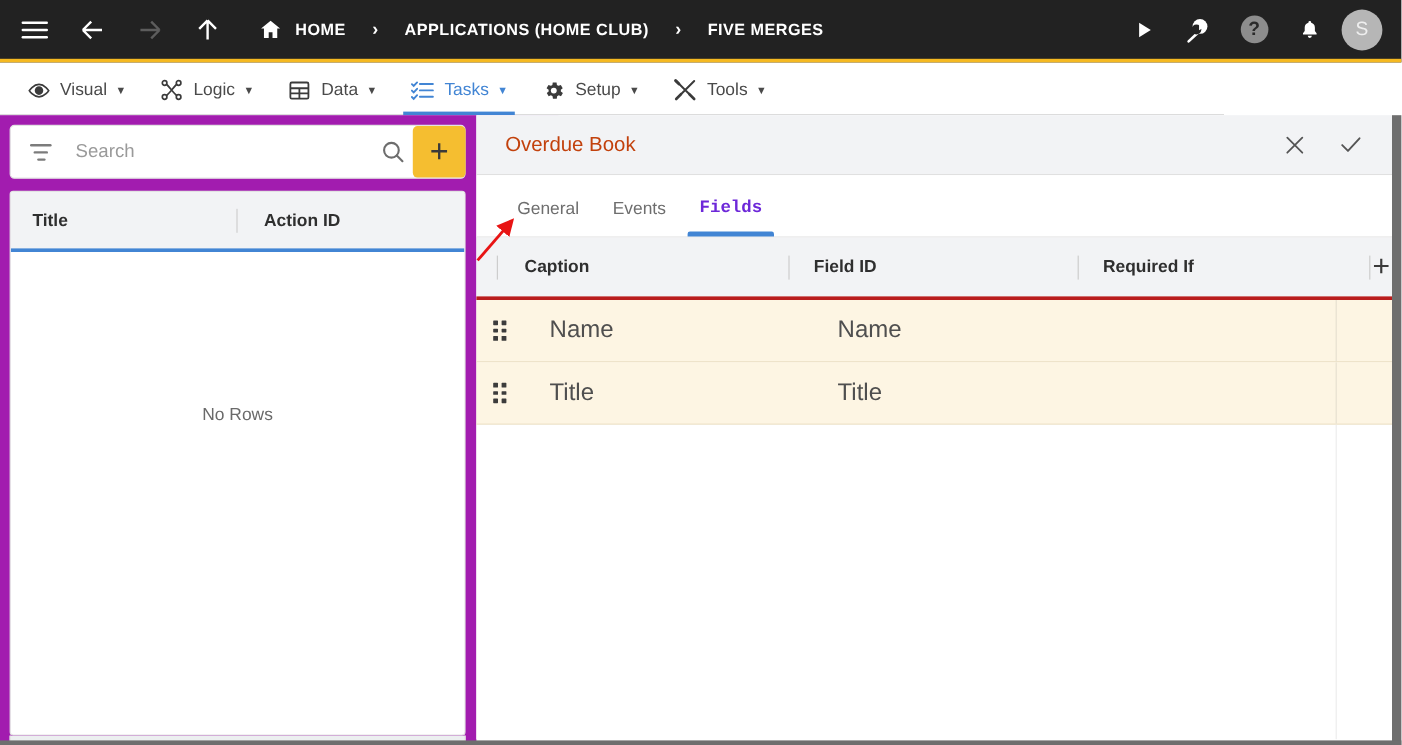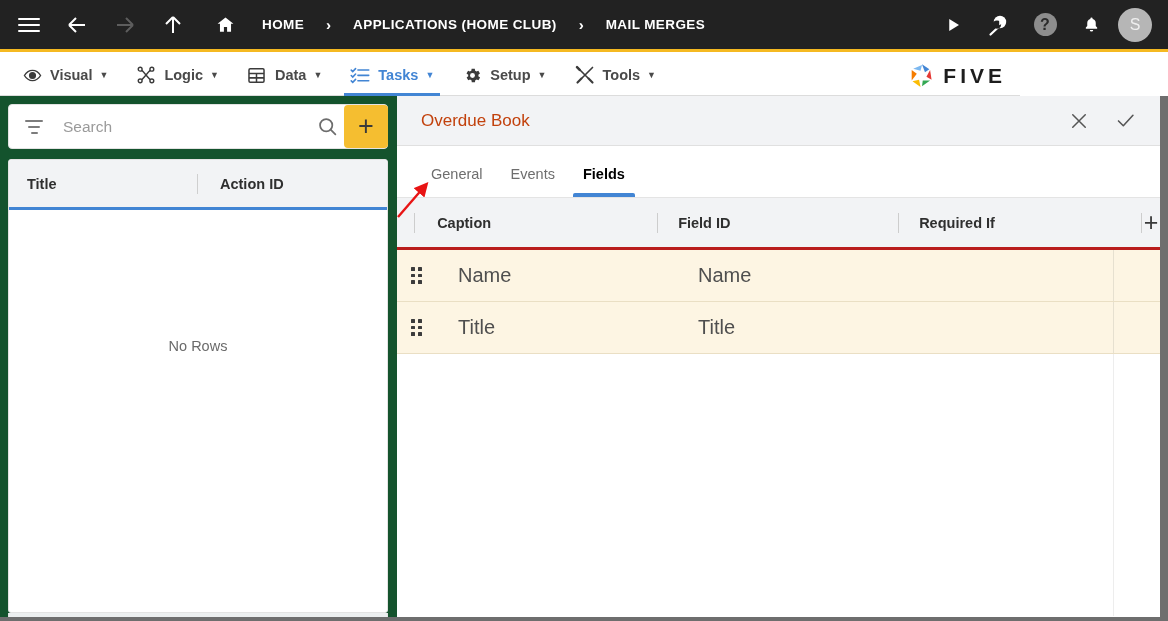--- a/index.html
+++ b/index.html
@@ -24,40 +24,40 @@
     display:flex;align-items:center;justify-content:center;
     color:#ffffff;flex:0 0 auto;
   }
   .tb-icon.dim{color:#5d5d5d;}
   .hamburger{width:22px;}
   .hamburger span{display:block;height:2px;background:#fff;margin:4px 0;border-radius:1px;}
   .crumb{
     color:#ffffff;font-size:13.5px;font-weight:bold;letter-spacing:.4px;
     white-space:nowrap;
   }
-  .crumb-home{margin-left:24px;}
+  .crumb-home{margin-left:8px;}
   .chev{color:#ffffff;font-size:15px;font-weight:bold;margin:0 22px;}
   .tb-spacer{flex:1 1 auto;}
   .tb-right{display:flex;align-items:center;}
   .rbtn{width:46px;height:52px;display:flex;align-items:center;justify-content:center;color:#fff;}
   .avatar{
     width:34px;height:34px;border-radius:50%;background:#b6b6b6;
     color:#efefef;font-size:16px;display:flex;align-items:center;justify-content:center;
     margin-right:16px;margin-left:4px;
   }
   .help-circle{
     width:23px;height:23px;border-radius:50%;background:#8d8d8d;color:#2a2a2a;
     font-size:16px;font-weight:bold;display:flex;align-items:center;justify-content:center;
   }
 
   
   .menubar{
     position:absolute;left:0;top:55px;width:1020px;height:41px;
     background:#ffffff;border-bottom:1px solid #dcdcdc;
-    display:flex;align-items:center;box-sizing:border-box;font-weight:bold;
+    display:flex;align-items:center;box-sizing:border-box;
   }
   .menu-item{
     display:flex;align-items:center;height:41px;padding:0 14px;
     color:#4a4a4a;font-size:14.5px;position:relative;cursor:default;
   }
   .menu-item:first-child{margin-left:8px;}
   .menu-item .mi-ico{width:20px;height:20px;margin-right:8px;display:flex;align-items:center;justify-content:center;color:#3b3b3b;}
   .menu-item .caret{margin-left:7px;font-size:9px;color:#4a4a4a;}
   .menu-item.active{color:#4285d4;}
   .menu-item.active .mi-ico,.menu-item.active .caret{color:#4285d4;}
@@ -68,21 +68,21 @@
     position:absolute;right:14px;top:0;height:41px;display:flex;align-items:center;
   }
   .logo-text{
     font-size:21px;letter-spacing:4px;color:#1d1d1d;margin-left:6px;
     font-family:"Liberation Sans",sans-serif;
   }
 
   
   .leftpanel{
     position:absolute;left:0;top:96px;width:466px;height:525px;
-    background:#14532d;box-sizing:border-box;
+    background:#a21caf;box-sizing:border-box;
     border-right:1px solid #c8c8c8;
   }
   .searchrow{
     position:absolute;left:8px;top:8px;width:380px;height:45px;
     border:1px solid #e3e3e3;border-radius:4px;background:#fff;
     display:flex;align-items:center;box-sizing:border-box;
   }
   .filter-ico{width:30px;margin-left:10px;display:flex;flex-direction:column;align-items:center;}
   .filter-ico i{display:block;background:#7c7c7c;height:2px;border-radius:1px;margin:2px 0;}
   .filter-ico i:nth-child(1){width:18px;}
@@ -135,21 +135,21 @@
   .rp-act{width:46px;height:50px;display:flex;align-items:center;justify-content:center;color:#555;}
   .tabsrow{
     height:52px;background:#ffffff;border-bottom:1px solid #e4e4e4;
     display:flex;align-items:flex-end;box-sizing:border-box;padding-left:24px;
   }
   .tab{
     position:relative;height:46px;display:flex;align-items:center;
     padding:0 14px;font-size:14.5px;color:#6e6e6e;
   }
   .tab:first-child{margin-left:-4px;align-items:center;}
-  .tab.active{color:#000000;font-weight:bold;}
+  .tab.active{color:#6d28d9;font-weight:bold;font-family:Liberation Mono, monospace;}
   .tab.active::after{
     content:"";position:absolute;left:4px;right:4px;bottom:0;height:4px;background:#4285d4;
     border-radius:2px 2px 0 0;
   }
   .grid-head{
     height:52px;background:#f2f3f5;border-bottom:3px solid #b91c1c;
     display:flex;align-items:center;box-sizing:border-box;position:relative;
   }
   .gh-div{width:1px;height:20px;background:#cdcdcd;flex:0 0 auto;}
   .gh-col{font-size:14.5px;font-weight:bold;color:#2f2f2f;flex:0 0 auto;}
@@ -220,21 +220,21 @@
 
     <div class="tb-icon" style="margin-left:26px;">
       <svg width="19" height="19" viewBox="0 0 24 24" fill="currentColor">
           <path d="M12 3L2 11h3v10h5v-6h4v6h5V11h3z"></path>
         </svg>
     </div>
     <div class="crumb crumb-home">HOME</div>
     <div class="chev">›</div>
     <div class="crumb">APPLICATIONS (HOME CLUB)</div>
     <div class="chev">›</div>
-    <div class="crumb">MAIL MERGES</div>
+    <div class="crumb">FIVE MERGES</div>
 
     <div class="tb-spacer"></div>
 
     <div class="tb-right">
       <div class="rbtn">
         <svg width="18" height="18" viewBox="0 0 24 24" fill="currentColor">
             <path d="M7 4l13 8-13 8z"></path>
           </svg>
       </div>
       <div class="rbtn">
@@ -322,31 +322,20 @@
         <svg width="20" height="20" viewBox="0 0 24 24" fill="none" stroke="currentColor" stroke-width="2" stroke-linecap="round">
           <path d="M3 3l12 12M21 3L9 15"></path>
           <path d="M3 21l5-5M21 21l-5-5" stroke-width="2.6"></path>
           <path d="M2.4 2.6l3.2 3.2" stroke-width="3"></path>
         </svg>
       </span>
       <span>Tools</span>
       <span class="caret">▼</span>
     </div>
 
-    <div class="logo">
-      <svg width="30" height="28" viewBox="0 0 40 38">
-        <path d="M20 3 L30 10 L24 14 Z" fill="#4285d4"></path>
-        <path d="M31 11 L33 24 L26 20 Z" fill="#e53935"></path>
-        <path d="M31 25 L20 33 L21 25 Z" fill="#34a853"></path>
-        <path d="M18 34 L7 26 L16 24 Z" fill="#fbbc05"></path>
-        <path d="M6 25 L6 11 L13 16 Z" fill="#f57c00"></path>
-        <path d="M8 9 L20 4 L18 12 Z" fill="#7cb8f0"></path>
-      </svg>
-      <span class="logo-text">FIVE</span>
-    </div>
   </div>
 
   <div class="leftpanel">
 
     <div class="searchrow">
       <span class="filter-ico">
           <i></i>
           <i></i>
           <i></i>
         </span>

